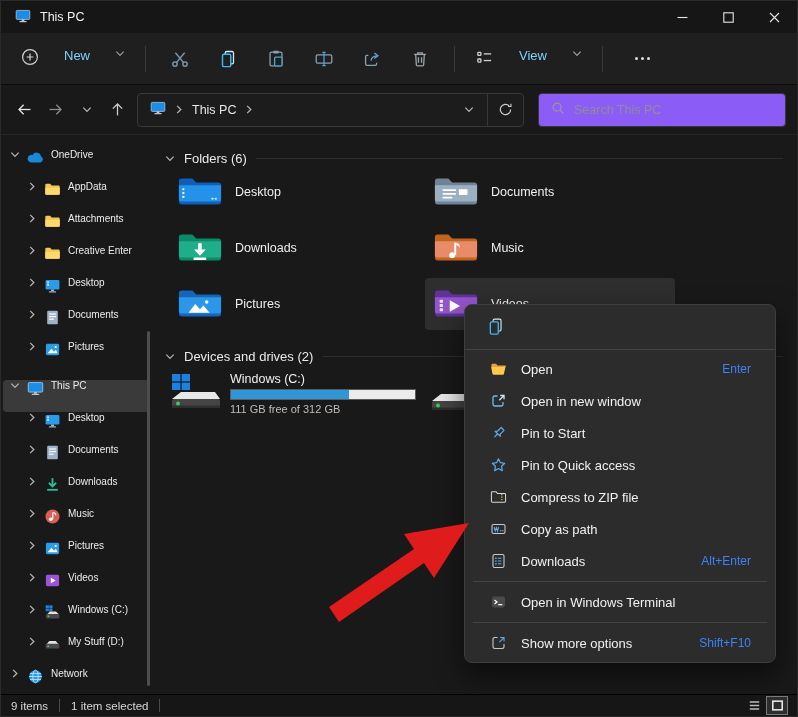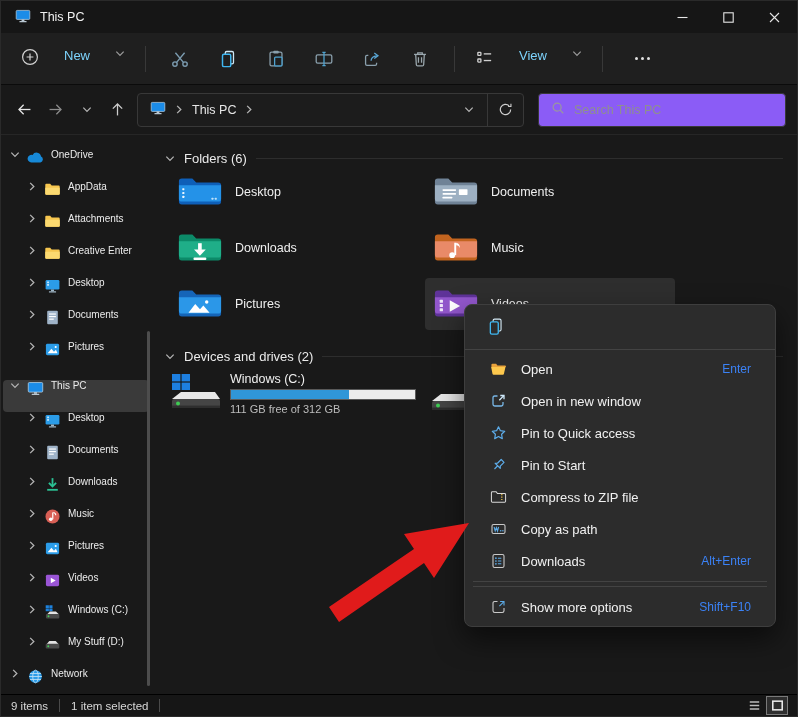--- a/index.html
+++ b/index.html
@@ -695,37 +695,37 @@
               <path d="M7 3H4.2Q2.5 3 2.5 4.7v6.6Q2.5 13 4.2 13h6.6q1.7 0 1.7-1.7V9" stroke="#79b8e8"></path>
               <path d="M9.8 2.5h3.7v3.7" stroke="#cfe9fa"></path>
               <path d="M13.2 2.8 8.8 7.2" stroke="#cfe9fa"></path>
             </svg>
           </span>
         <span>Open in new window</span>
         <span class="mi-shortcut"></span>
       </div>
       <div class="menu-item">
         <span class="mi-icon">
-            <svg viewBox="0 0 16 16" fill="none" stroke="#5cabe8" stroke-width="1.2">
-              <path d="M8 1.8l1.9 3.9 4.3.6-3.1 3 .7 4.3L8 11.5l-3.8 2.1.7-4.3-3.1-3 4.3-.6z" stroke-linejoin="round"></path>
-            </svg>
-          </span>
-        <span>Pin to Quick access</span>
-        <span class="mi-shortcut"></span>
-      </div>
-      <div class="menu-item">
-        <span class="mi-icon">
             <svg viewBox="0 0 16 16" fill="none">
               <g transform="rotate(45 8 8)" stroke="#5cabe8" stroke-width="1.2" stroke-linejoin="round">
                 <path d="M6 2.2h4v5.3l1.6 1.6H4.4L6 7.5z"></path>
                 <path d="M8 9.1v4.6"></path>
               </g>
             </svg>
           </span>
         <span>Pin to Start</span>
+        <span class="mi-shortcut"></span>
+      </div>
+      <div class="menu-item">
+        <span class="mi-icon">
+            <svg viewBox="0 0 16 16" fill="none" stroke="#5cabe8" stroke-width="1.2">
+              <path d="M8 1.8l1.9 3.9 4.3.6-3.1 3 .7 4.3L8 11.5l-3.8 2.1.7-4.3-3.1-3 4.3-.6z" stroke-linejoin="round"></path>
+            </svg>
+          </span>
+        <span>Pin to Quick access</span>
         <span class="mi-shortcut"></span>
       </div>
       <div class="menu-item">
         <span class="mi-icon">
             <svg viewBox="0 0 18 16" fill="none">
               <path d="M1.5 3.5q0-1 1-1h4l1.4 1.8h7.6q1 0 1 1v7.2q0 1-1 1h-13q-1 0-1-1z" stroke="#d8d8d8" stroke-width="1.1"></path>
               <path d="M12.5 4.8v1.3m0 1.3v1.3m0 1.3v1.3" stroke="#f2c94c" stroke-width="1.3"></path>
             </svg>
           </span>
         <span>Compress to ZIP file</span>
@@ -754,20 +754,31 @@
                 <path d="M7.4 8h3.4"></path>
                 <circle cx="5.4" cy="10.8" r=".85" fill="#5cabe8" stroke="none"></circle>
                 <path d="M7.4 10.8h3.4"></path>
               </g>
             </svg>
           </span>
         <span>Downloads</span>
         <span class="mi-shortcut">Alt+Enter</span>
       </div>
       <div class="cm-hr inset"></div>
+      <div class="menu-item">
+        <span class="mi-icon">
+            <svg viewBox="0 0 16 16">
+              <rect x="1.5" y="2.5" width="13" height="11" rx="2" fill="#4a4a4a"></rect>
+              <path d="M4 6l2.5 2L4 10" stroke="#fff" stroke-width="1.3" fill="none"></path>
+              <path d="M7.8 10.6h4" stroke="#fff" stroke-width="1.3"></path>
+            </svg>
+          </span>
+        <span>Open in Windows Terminal</span>
+        <span class="mi-shortcut"></span>
+      </div>
       <div class="cm-hr inset"></div>
       <div class="menu-item">
         <span class="mi-icon">
             <svg viewBox="0 0 16 16" fill="none">
               <path d="M7 2.5H4.2Q2.5 2.5 2.5 4.2v7.6q0 1.7 1.7 1.7h7.6q1.7 0 1.7-1.7V9" stroke="#c9c9c9" stroke-width="1.1"></path>
               <path d="M9.6 2.5h3.9v3.9" stroke="#5cabe8" stroke-width="1.1"></path>
               <path d="M13.2 2.8 8.9 7.1" stroke="#5cabe8" stroke-width="1.1"></path>
             </svg>
           </span>
         <span>Show more options</span>

